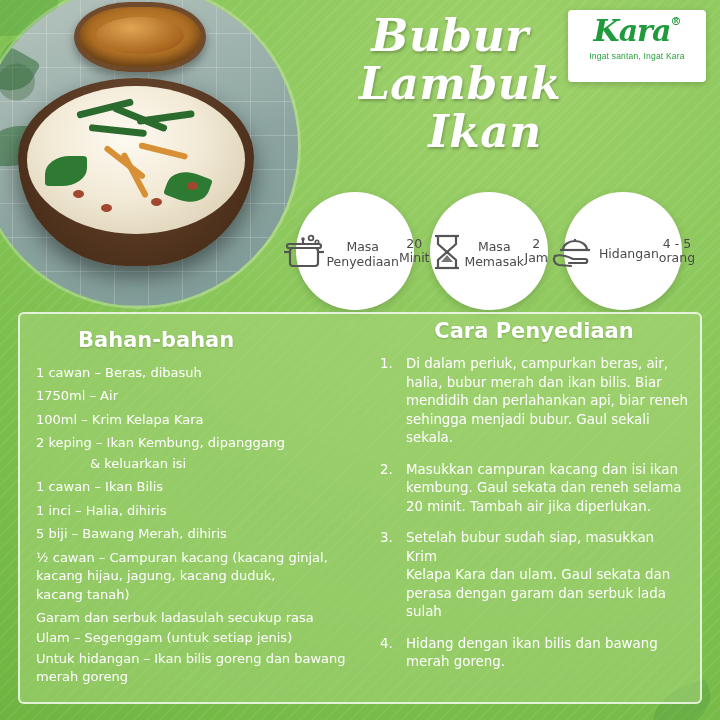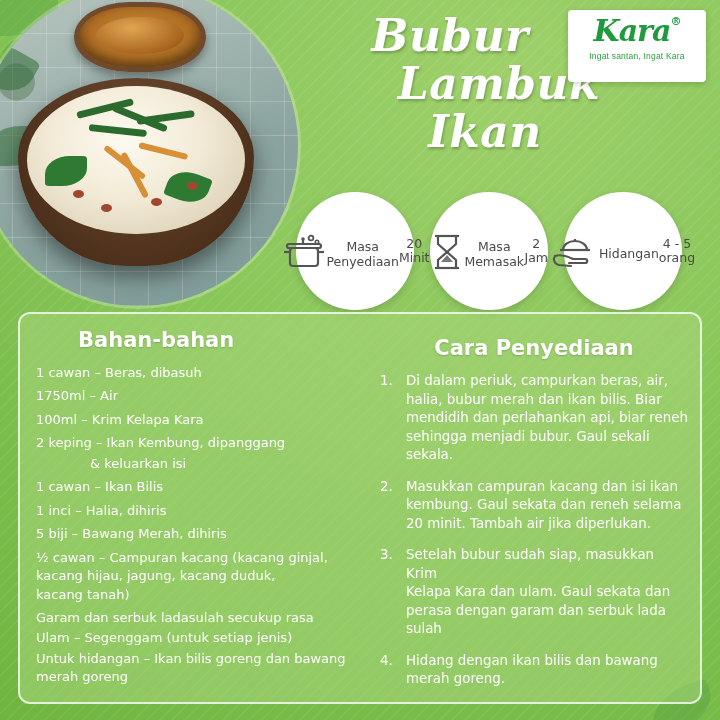--- a/index.html
+++ b/index.html
@@ -122,21 +122,21 @@
     font-family: "DejaVu Serif", serif;
     text-shadow: 1px 2px 3px rgba(0,0,0,.25);
   }
   .title-line {
     font-style: italic;
     font-weight: bold;
     letter-spacing: .5px;
     line-height: 1.0;
   }
   .t1 { font-size: 44px; }
-  .t2 { font-size: 44px; margin-top: 4px; margin-left: 20px; text-align: right; }
+  .t2 { font-size: 44px; margin-top: 4px; margin-left: 20px; }
   .t3 { font-size: 44px; margin-top: 4px; margin-left: 70px; }
 
   
   .logo {
     position: absolute;
     right: 14px; top: 10px;
     width: 138px; height: 72px;
     background: #ffffff;
     border-radius: 4px;
     padding: 6px 8px 4px;
@@ -188,25 +188,25 @@
   }
   .info-value { font-size: 12.5px; line-height: 1.15; font-family: "DejaVu Sans", sans-serif; }
 
   
   .panel {
     position: absolute;
     left: 18px; top: 312px;
     width: 684px; height: 392px;
     background: rgba(168, 214, 122, 0.55);
     border: 2px solid rgba(255,255,255,0.75);
-    border-radius: 12px;
+    border-radius: 6px;
     display: flex;
   }
   .col-left  { width: 352px; padding: 14px 10px 10px 16px; }
-  .col-right { width: 332px; padding: 14px 12px 10px 10px; margin-top: 8px; }
+  .col-right { width: 332px; padding: 5px 12px 10px 10px; }
   .col-head {
     font-family: "DejaVu Sans", sans-serif;
     font-size: 21px;
     color: #ffffff;
     font-weight: bold;
     text-align: center;
     margin-bottom: 12px;
     text-shadow: 0 1px 2px rgba(0,0,0,.18);
   }
   .col-head.left-head { text-align: left; padding-left: 42px; }

